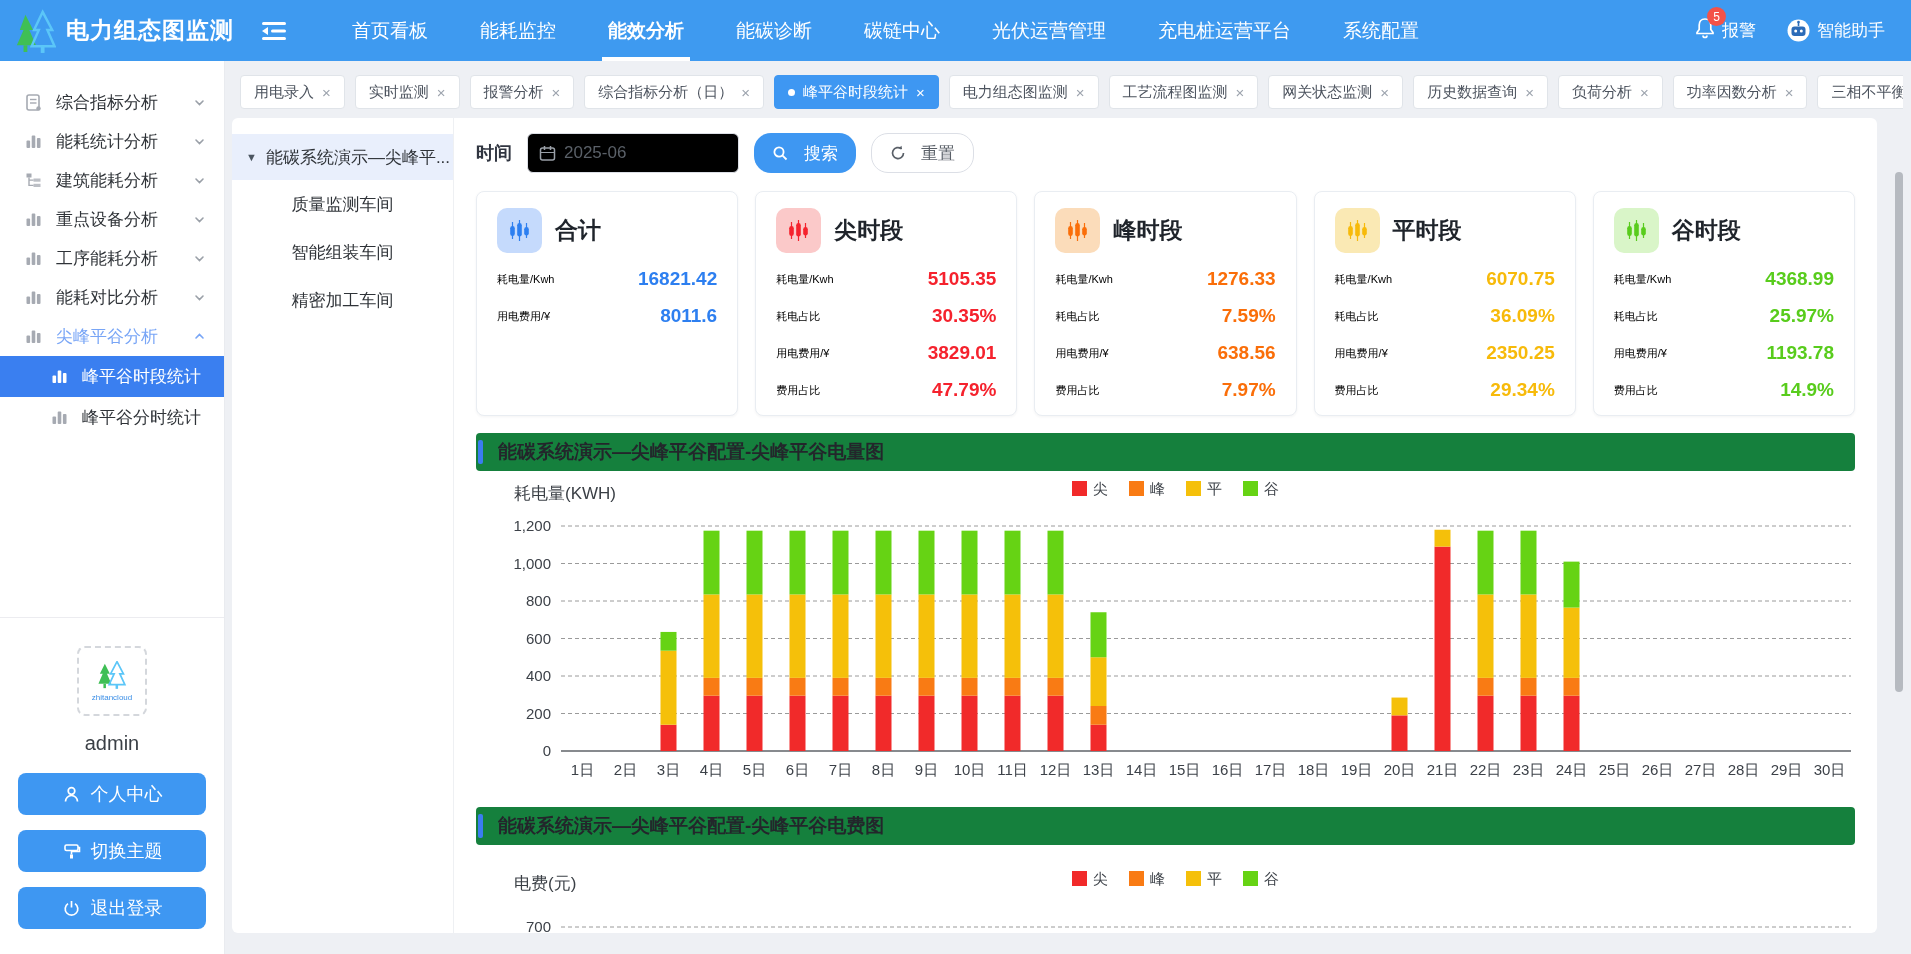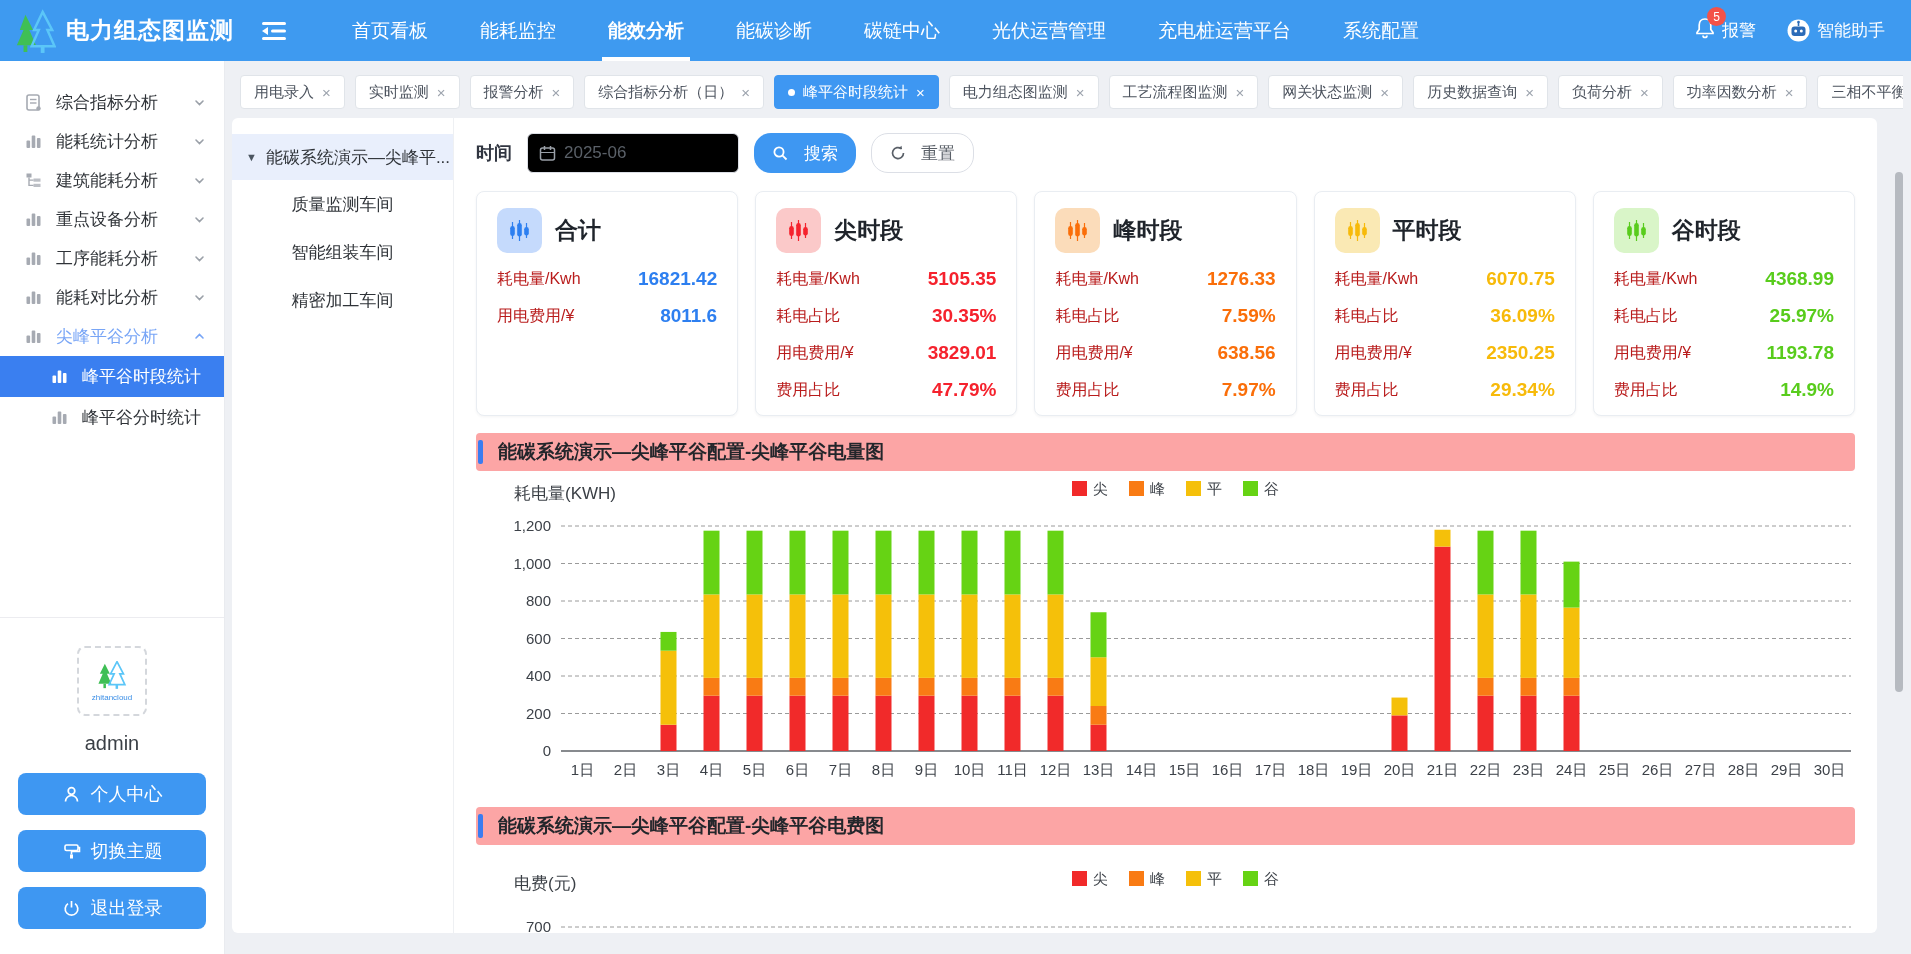--- a/index.html
+++ b/index.html
@@ -71,23 +71,23 @@
     font-size:17px;cursor:pointer;padding:0 18px;}
   .btn-primary{background:#3e97f2;color:#fff;}
   .btn-plain{background:#fff;border:1px solid #dcdfe6;color:#5a6068;}
   .cards-row{display:flex;gap:17px;margin-top:18px;}
   .stat-card{flex:1;border:1px solid #e9edf2;border-radius:8px;padding:16px 20px 14px;background:#fff;
     box-shadow:0 1px 3px rgba(31,41,55,.05);}
   .sc-head{display:flex;align-items:center;gap:13px;}
   .sc-icon{width:45px;height:45px;border-radius:10px;display:flex;align-items:center;justify-content:center;}
   .sc-title{font-size:23px;font-weight:bold;color:#1f242b;}
   .sc-row{display:flex;justify-content:space-between;align-items:center;margin-top:15px;}
-  .sc-label{font-size:16px;color:#b91c1c;}
+  .sc-label{font-size:11px;color:#000000;}
   .sc-value{font-size:19px;font-weight:bold;}
-  .section-header{height:38px;background:#fca5a5;border-radius:4px;display:flex;align-items:center;
+  .section-header{height:38px;background:#15803d;border-radius:4px;display:flex;align-items:center;
     padding-left:14px;position:relative;margin-top:17px;}
   .section-header .accent{position:absolute;left:2px;top:7px;bottom:7px;width:5px;background:#3b7cf0;border-radius:2px;}
   .section-title{font-size:19px;font-weight:bold;color:#23262b;margin-left:8px;}
   .chart-wrap{width:100%;}
   svg text{font-family:"Liberation Sans",sans-serif;}
   .vscroll{position:absolute;right:8px;top:172px;width:8px;height:520px;background:#b6bac0;border-radius:4px;cursor:grab;}
 </style>
 </head>
 <body>
 

